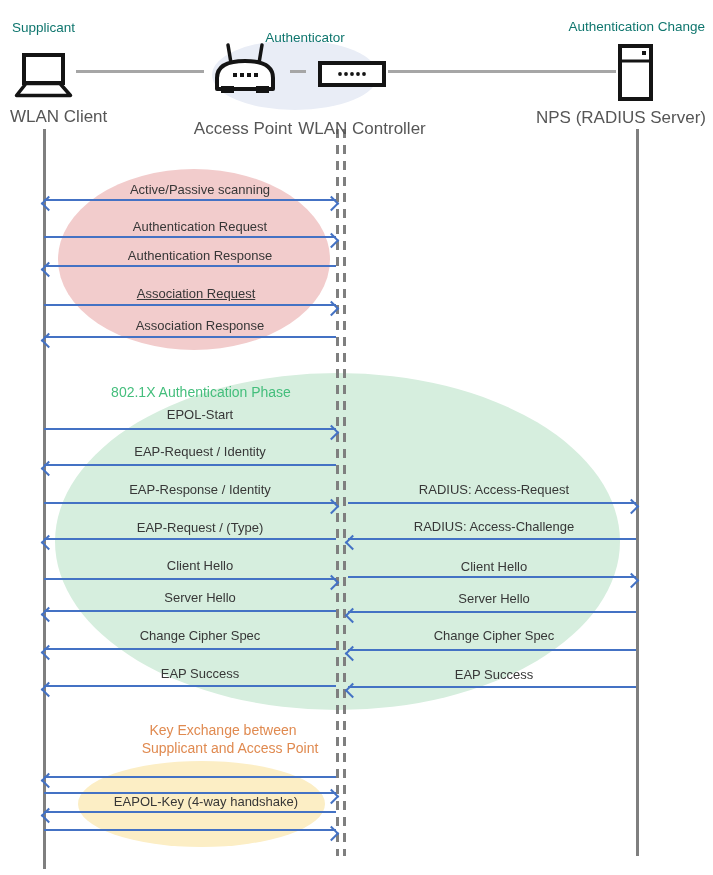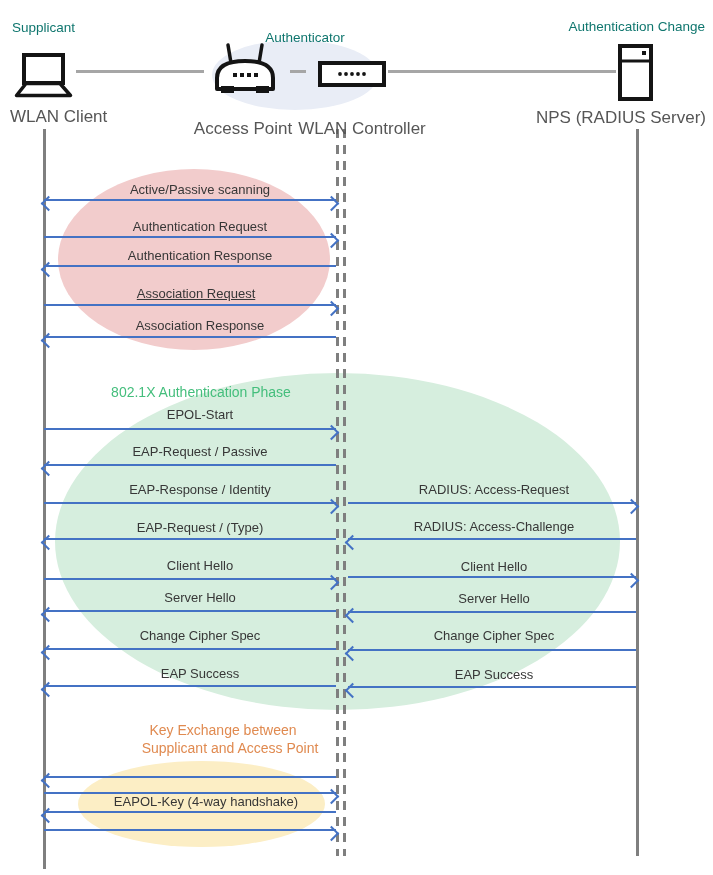--- a/index.html
+++ b/index.html
@@ -106,21 +106,21 @@
       <div class="msg-label" style="left: 200px; top: 218px;">Authentication Request</div>
       <div class="arrow left" style="left: 44px; width: 292px; top: 265px;"></div>
       <div class="msg-label" style="left: 200px; top: 247px;">Authentication Response</div>
       <div class="arrow right" style="left: 44px; width: 292px; top: 304px;"></div>
       <div class="msg-label" style="left: 196px; top: 285px; text-decoration: underline;">Association Request</div>
       <div class="arrow left" style="left: 44px; width: 292px; top: 336px;"></div>
       <div class="msg-label" style="left: 200px; top: 317px;">Association Response</div>
       <div class="arrow right" style="left: 44px; width: 292px; top: 428px;"></div>
       <div class="msg-label" style="left: 200px; top: 406px;">EPOL-Start</div>
       <div class="arrow left" style="left: 44px; width: 292px; top: 464px;"></div>
-      <div class="msg-label" style="left: 200px; top: 443px;">EAP-Request / Passive</div>
+      <div class="msg-label" style="left: 200px; top: 443px;">EAP-Request / Identity</div>
       <div class="arrow right" style="left: 44px; width: 292px; top: 502px;"></div>
       <div class="msg-label" style="left: 200px; top: 481px;">EAP-Response / Identity</div>
       <div class="arrow right" style="left: 348px; width: 288px; top: 502px;"></div>
       <div class="msg-label" style="left: 494px; top: 481px;">RADIUS: Access-Request</div>
       <div class="arrow left" style="left: 44px; width: 292px; top: 538px;"></div>
       <div class="msg-label" style="left: 200px; top: 519px;">EAP-Request / (Type)</div>
       <div class="arrow left" style="left: 348px; width: 288px; top: 538px;"></div>
       <div class="msg-label" style="left: 494px; top: 518px;">RADIUS: Access-Challenge</div>
       <div class="arrow right" style="left: 44px; width: 292px; top: 578px;"></div>
       <div class="msg-label" style="left: 200px; top: 557px;">Client Hello</div>

